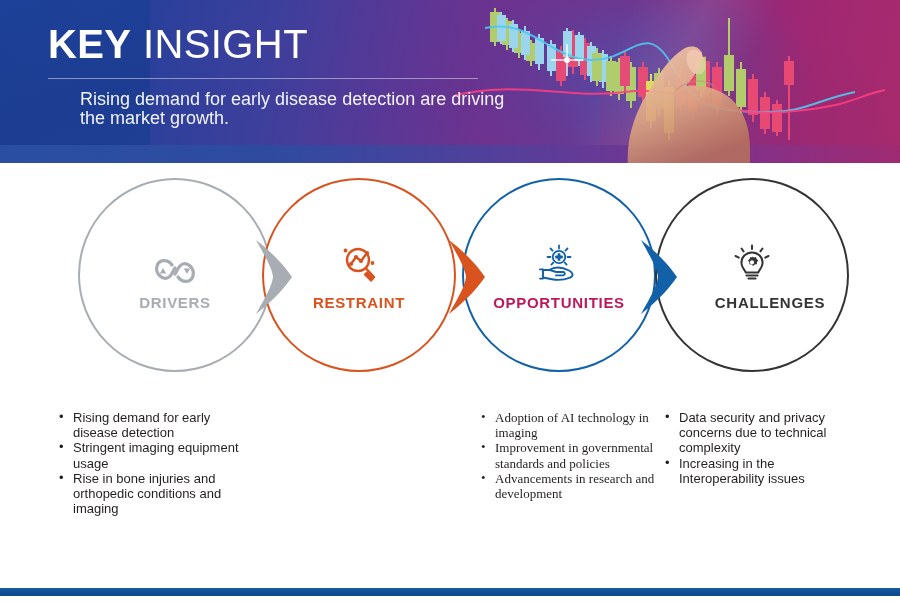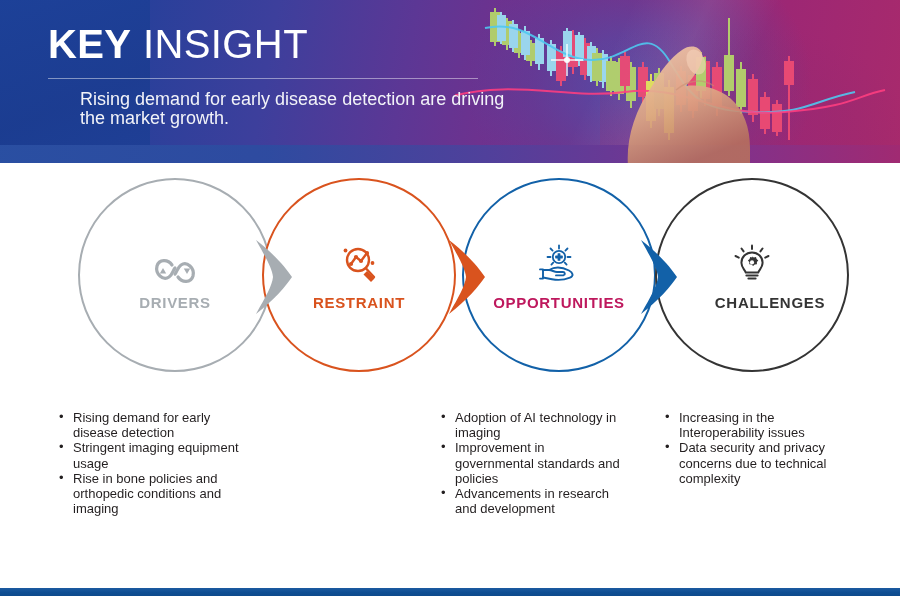--- a/index.html
+++ b/index.html
@@ -185,21 +185,21 @@
     left: 0; top: 410px;
     width: 900px;
     height: 160px;
   }
   .col {
     position: absolute;
     top: 0;
   }
   .c1 { left: 58px;  width: 190px; }
   .c2 { left: 262px; width: 180px; }
-  .c3 { left: 440px; width: 180px; }
+  .c3 { left: 480px; width: 180px; font-family: Liberation Serif, serif; }
   .c4 { left: 664px; width: 190px; }
 
   .col ul {
     margin: 0;
     padding: 0;
     list-style: none;
   }
   .col li {
     position: relative;
     padding-left: 15px;
@@ -483,40 +483,40 @@
       </div>
       <div class="node-label">CHALLENGES</div>
     </div>
   </div>
 
   <div class="cols">
     <div class="col c1">
       <ul>
         <li>Rising demand for early disease detection</li>
         <li>Stringent imaging equipment usage</li>
-        <li>Rise in bone policies and orthopedic conditions and imaging</li>
+        <li>Rise in bone injuries and orthopedic conditions and imaging</li>
       </ul>
     </div>
 
     <div class="col c2">
       <ul>
       </ul>
     </div>
 
     <div class="col c3">
       <ul>
         <li>Adoption of AI technology in imaging</li>
         <li>Improvement in governmental standards and policies</li>
         <li>Advancements in research and development</li>
       </ul>
     </div>
 
     <div class="col c4">
       <ul>
+        <li>Data security and privacy concerns due to technical complexity</li>
         <li>Increasing in the Interoperability issues</li>
-        <li>Data security and privacy concerns due to technical complexity</li>
       </ul>
     </div>
   </div>
 
   <div class="footer-bar"></div>
 
 </div>
 
 </body></html>

